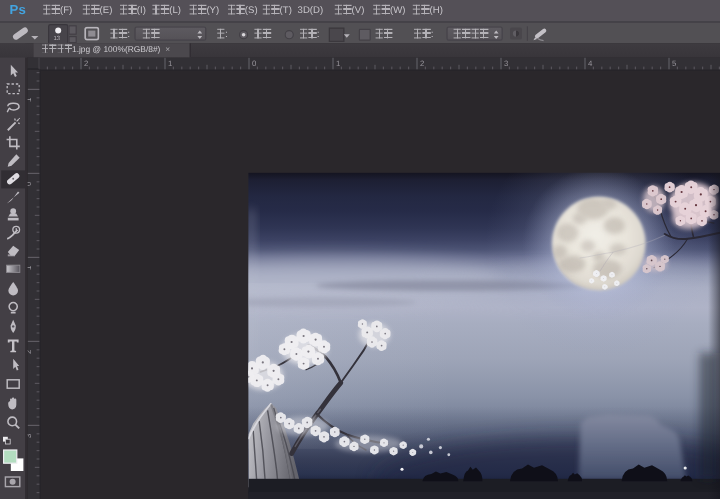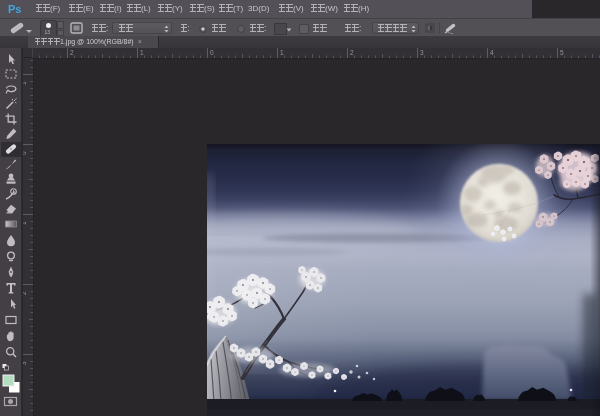--- a/index.html
+++ b/index.html
@@ -1,17 +1,17 @@
 <!DOCTYPE html>
 <html><head>
 <meta charset="utf-8">
 <style>
 html,body{margin:0;padding:0}
 .app{position:relative;width:600px;height:416px;background:#2a272b;overflow:hidden;font-family:"Liberation Sans",sans-serif}
-.menubar{position:absolute;left:0;top:0;width:532px;height:18px;background:#545057}
+.menubar{position:absolute;left:0;top:0;width:600px;height:18px;background:#545057}
 .optbar{position:absolute;left:0;top:18px;width:600px;height:18px;background:#525054;border-top:1px solid #434046;box-sizing:border-box}
 .mi{position:absolute;top:4px;height:10px;color:#c8c6cb;font-size:8px;line-height:10px;white-space:nowrap}
 .g{display:inline-block;width:6.5px;height:8px;vertical-align:-1px;margin:0 .5px;opacity:.85;
 background:linear-gradient(to bottom,#c5c3c8 0 1px,transparent 1px 3px,#c5c3c8 3px 4px,transparent 4px 7px,#c5c3c8 7px 8px,transparent 8px),linear-gradient(to right,transparent 0 2.5px,#c5c3c8 2.5px 3.5px,transparent 3.5px)}
 .ps{position:absolute;left:8px;top:3px;font-size:11px;font-weight:bold;color:#43a4e0;letter-spacing:0}
 .oi{position:absolute;top:3px;height:12px;color:#c6c3c9;font-size:8.5px;line-height:12px;white-space:nowrap}
 .dd{position:absolute;top:3px;height:12px;background:linear-gradient(#5d5a60,#555257);border:1px solid #46434a;border-radius:2px;box-sizing:border-box;color:#cfcdd2;font-size:8.5px;line-height:10px}
 .spin{position:absolute;right:2px;top:2px;width:5px;height:8px}
 .tabrow{position:absolute;left:0;top:36px;width:600px;height:12px;background:linear-gradient(#3e3b40,#38353a)}
 .tab{position:absolute;left:28px;top:0;width:130px;height:12px;background:#4b484d;border-right:1px solid #2c292e;color:#cfcdd2;font-size:7px;line-height:12px}

